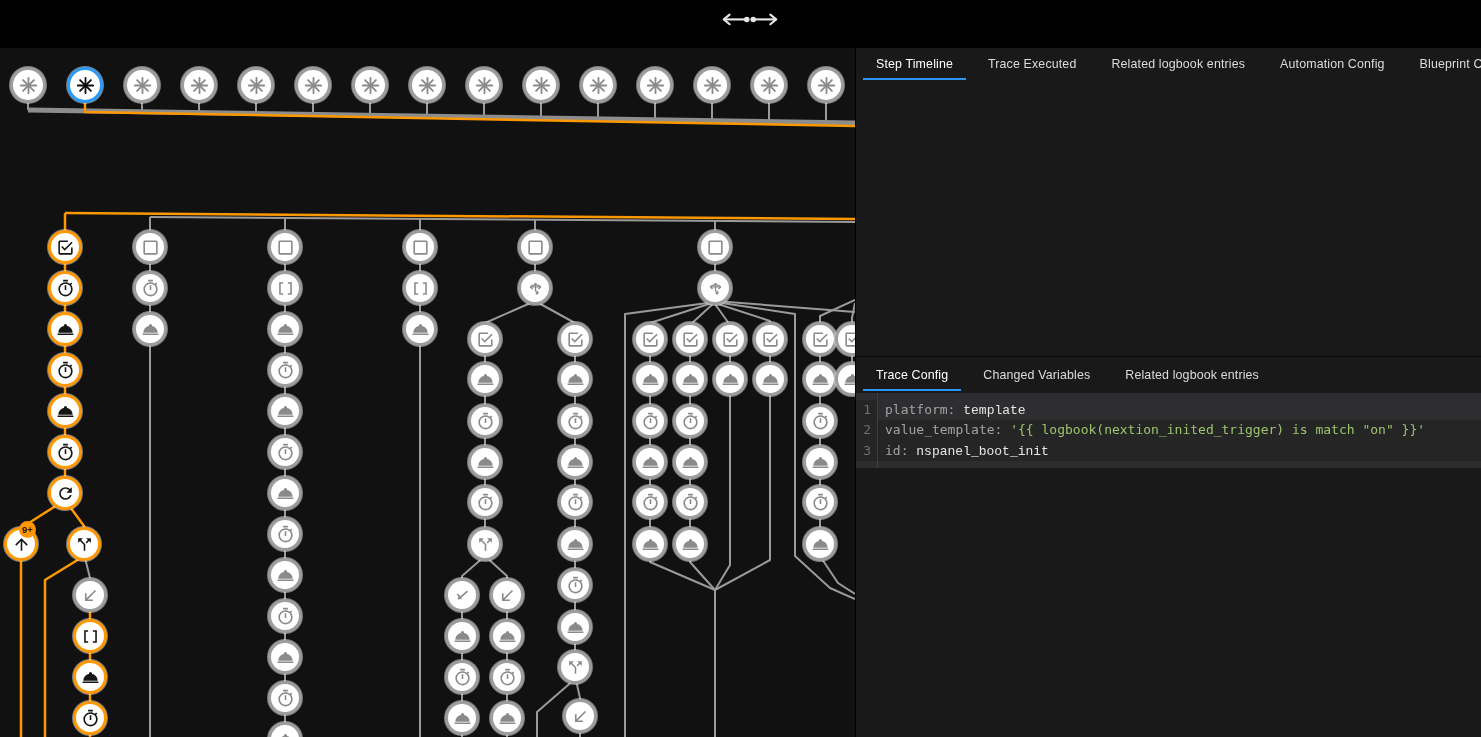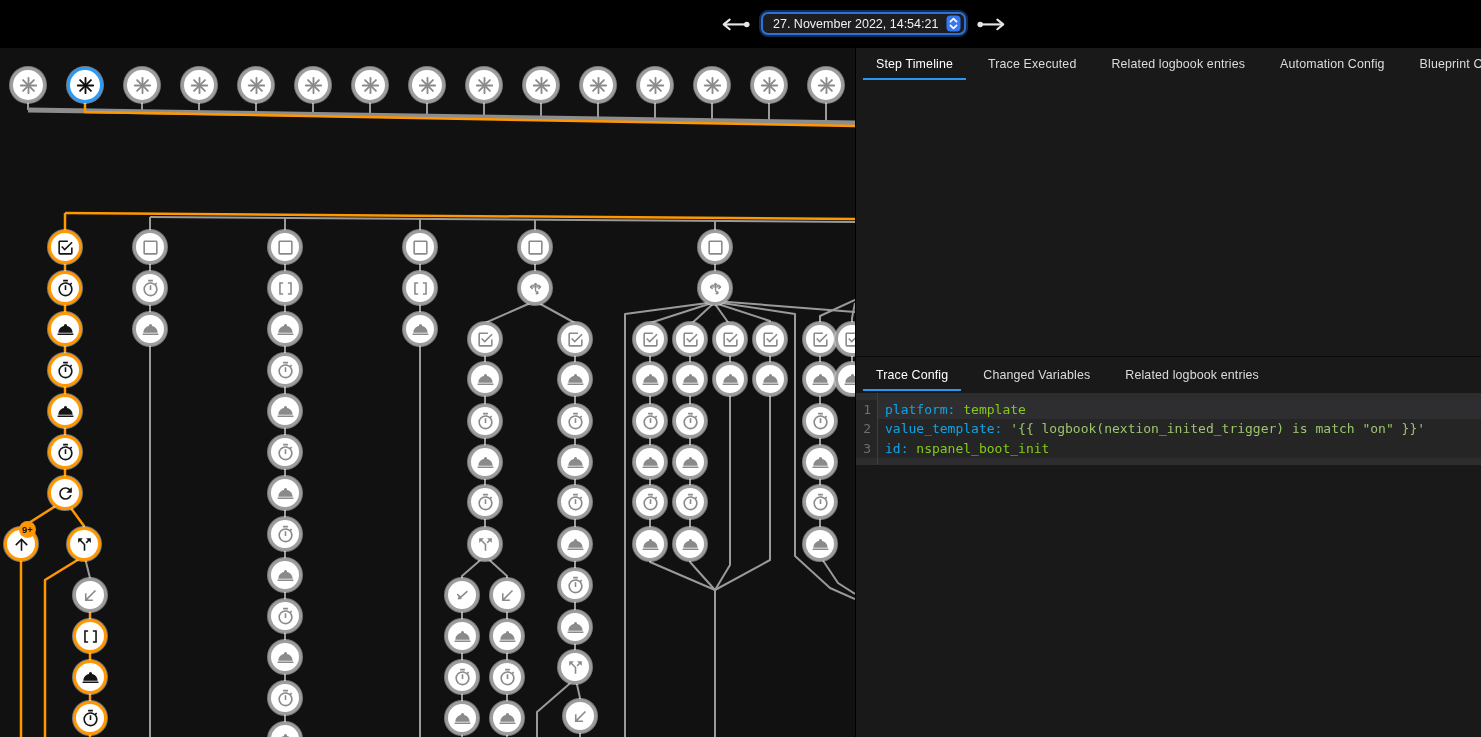--- a/index.html
+++ b/index.html
@@ -49,44 +49,36 @@
   
   .code { position:relative; margin-top:2px; background:#252526;
     font-family:"DejaVu Sans Mono","Liberation Mono",monospace; font-size:13px; line-height:19.3px; }
   .code .gutterline { position:absolute; left:21px; top:0; bottom:0; width:1px; background:#3e3e3e; }
   .code-strip { height:7px; background:#2d2d30; }
   .code-strip.bottom { height:7px; }
   .crow { display:flex; }
   .crow.hl .lc { background:#2e2e31; }
   .ln { width:21px; text-align:right; padding-right:6px; color:#6f6f6f; flex:0 0 auto; }
   .lc { flex:1; padding-left:8px; white-space:pre; }
-  .tk-key { color:#0ea5e9; }
-  .tk-plain { color:#84cc16; }
+  .tk-key { color:#a3a3a3; }
+  .tk-plain { color:#e5e5e5;font-family:Liberation Mono, monospace; }
   .tk-str { color:#9cc46e; }
 </style>
 </head>
 <body>
 
 <div id="stage">
 
   <div class="topbar">
     <div class="tb-group">
       <div class="ray-btn">
         <svg viewBox="0 0 28 12">
           <circle cx="25" cy="6" r="2.6" fill="currentColor"></circle>
           <path d="M25 6H4.5" stroke="currentColor" stroke-width="2" fill="none"></path>
           <path d="M9 1.5L3.5 6L9 10.5" stroke="currentColor" stroke-width="2" fill="none" stroke-linecap="round" stroke-linejoin="round"></path>
-        </svg>
-      </div>
-      <div class="trace-select">
-        <span class="val">27. November 2022, 14:54:21</span>
-        <svg class="stepper" viewBox="0 0 15 17">
-          <rect x="0.5" y="0.5" width="14" height="16" rx="4" fill="#3577f5"></rect>
-          <path d="M4.4 6.6L7.5 3.6L10.6 6.6" stroke="#fff" stroke-width="1.7" fill="none" stroke-linecap="round" stroke-linejoin="round"></path>
-          <path d="M4.4 10.4L7.5 13.4L10.6 10.4" stroke="#fff" stroke-width="1.7" fill="none" stroke-linecap="round" stroke-linejoin="round"></path>
         </svg>
       </div>
       <div class="ray-btn">
         <svg viewBox="0 0 28 12">
           <circle cx="3" cy="6" r="2.6" fill="currentColor"></circle>
           <path d="M3 6h20.5" stroke="currentColor" stroke-width="2" fill="none"></path>
           <path d="M19 1.5L24.5 6L19 10.5" stroke="currentColor" stroke-width="2" fill="none" stroke-linecap="round" stroke-linejoin="round"></path>
         </svg>
       </div>
     </div>

